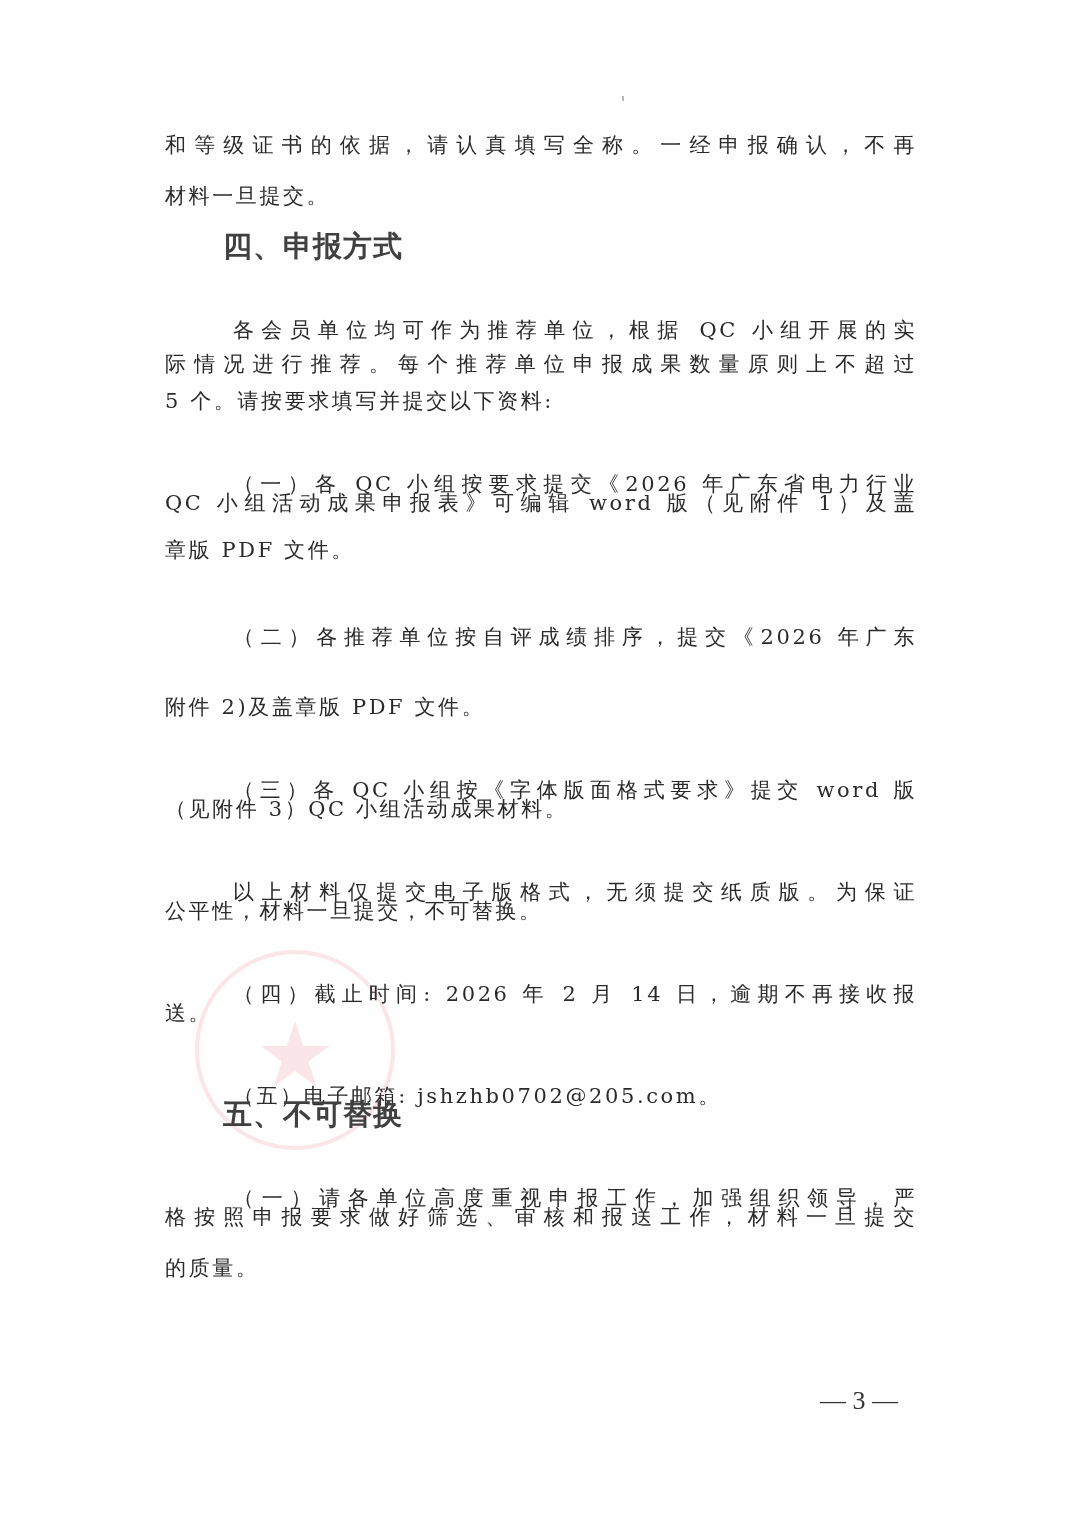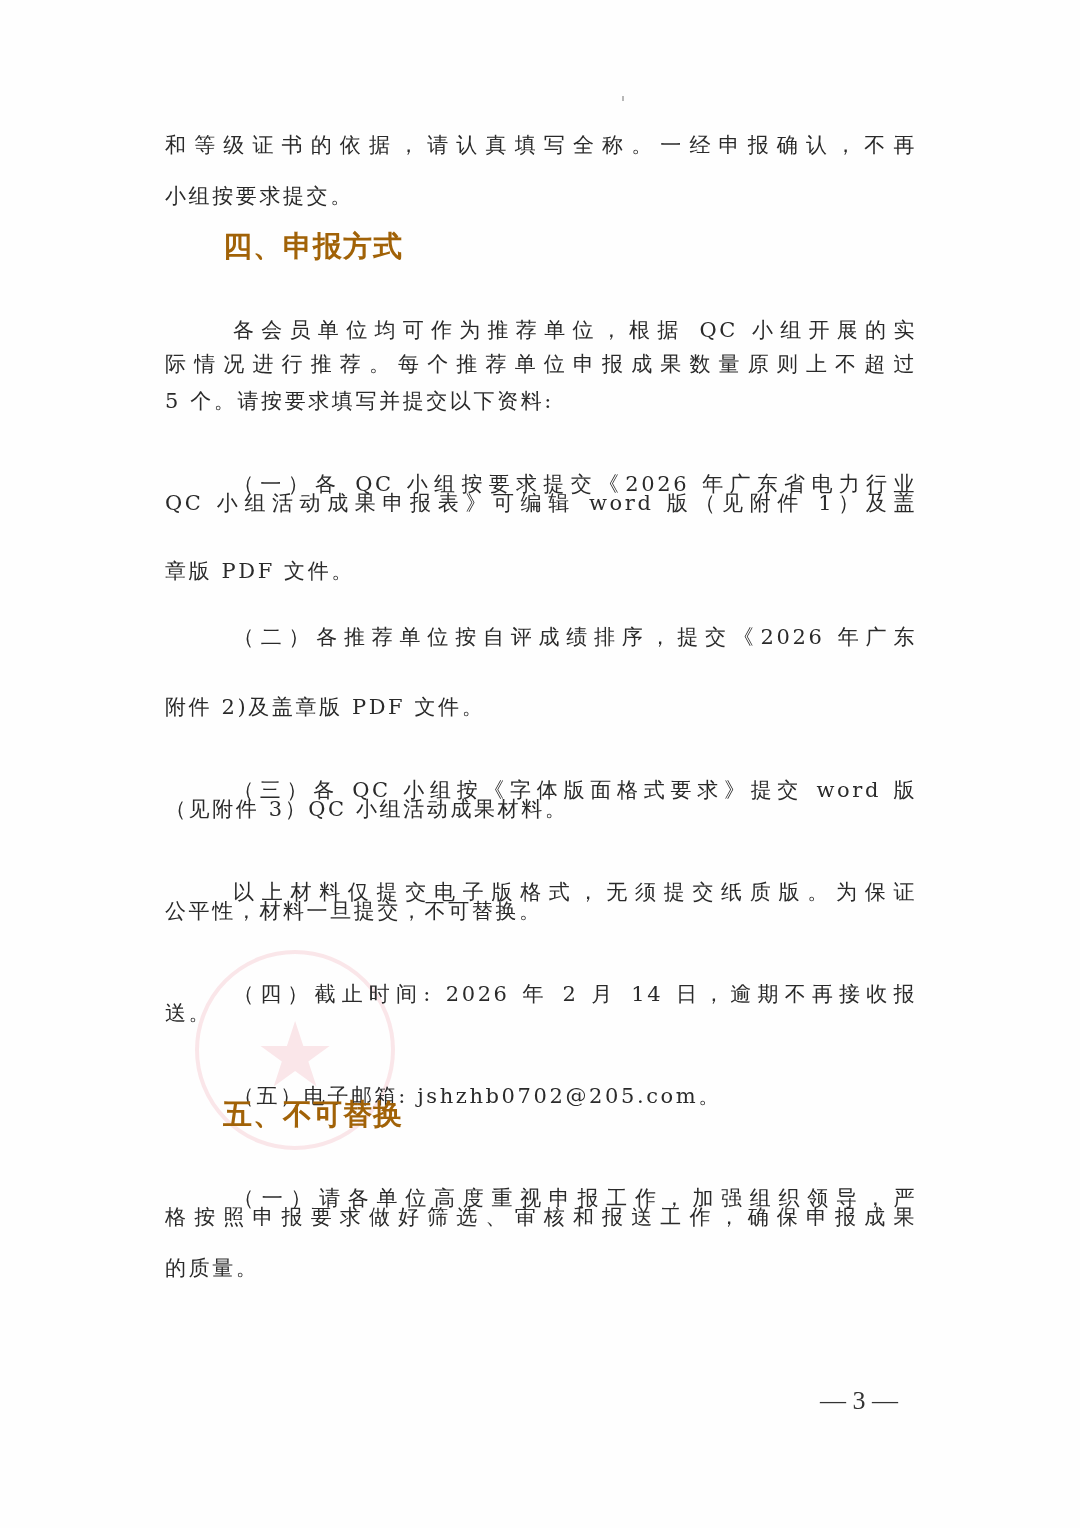--- a/index.html
+++ b/index.html
@@ -32,21 +32,21 @@
     text-align: justify;
     text-align-last: justify;
   }
   .line.last { text-align-last: left; }
   .line.indent { left: 233px; width: 684px; margin-top: 32px; }
   .heading {
     position: absolute; left: 223px;
     font-family: "DejaVu Sans", sans-serif;
     font-weight: bold;
     font-size: 29px;
-    color: #a16207;
+    color: #404040;
     letter-spacing: 1px;
     line-height: 40px;
     white-space: nowrap;
   }
   .page-number {
     position: absolute; left: 820px; top: 1386px;
     font-family: "Liberation Serif", serif; font-size: 26px; color: #333;
     white-space: nowrap;
   }
   .speck { position: absolute; left: 622px; top: 96px; width: 2px; height: 5px; background: #888; opacity: 0.6; }
@@ -56,48 +56,48 @@
 
 <div class="page">
 
   <div class="speck"></div>
 
   <div class="seal">
     <span class="star">★</span>
   </div>
 
   <div class="line" style="top:125px">和等级证书的依据，请认真填写全称。一经申报确认，不再</div>
-  <div class="line last" style="top:176px">小组按要求提交。</div>
+  <div class="line last" style="top:176px">材料一旦提交。</div>
 
   <div class="heading" style="top:226px">四、申报方式</div>
 
   <div class="line indent" style="top:278px">各会员单位均可作为推荐单位，根据 QC 小组开展的实</div>
   <div class="line" style="top:344px">际情况进行推荐。每个推荐单位申报成果数量原则上不超过</div>
   <div class="line last" style="top:381px">5 个。请按要求填写并提交以下资料:</div>
 
   <div class="line indent" style="top:432px">（一）各 QC 小组按要求提交《2026 年广东省电力行业</div>
   <div class="line" style="top:483px">QC 小组活动成果申报表》可编辑 word 版（见附件 1）及盖</div>
-  <div class="line last" style="top:551px">章版 PDF 文件。</div>
+  <div class="line last" style="top:530px">章版 PDF 文件。</div>
 
   <div class="line indent" style="top:585px">（二）各推荐单位按自评成绩排序，提交《2026 年广东</div>
   <div class="line last" style="top:687px">附件 2)及盖章版 PDF 文件。</div>
 
   <div class="line indent" style="top:738px">（三）各 QC 小组按《字体版面格式要求》提交 word 版</div>
   <div class="line last" style="top:789px">（见附件 3）QC 小组活动成果材料。</div>
 
   <div class="line indent" style="top:840px">以上材料仅提交电子版格式，无须提交纸质版。为保证</div>
   <div class="line last" style="top:891px">公平性，材料一旦提交，不可替换。</div>
 
   <div class="line indent" style="top:942px">（四）截止时间: 2026 年 2 月 14 日，逾期不再接收报</div>
   <div class="line last" style="top:993px">送。</div>
 
   <div class="line indent last" style="top:1044px">（五）电子邮箱: jshzhb0702@205.com。</div>
 
   <div class="heading" style="top:1094px">五、不可替换</div>
 
   <div class="line indent" style="top:1146px">（一）请各单位高度重视申报工作，加强组织领导，严</div>
-  <div class="line" style="top:1197px">格按照申报要求做好筛选、审核和报送工作，确保申报成果</div>
+  <div class="line" style="top:1197px">格按照申报要求做好筛选、审核和报送工作，材料一旦提交</div>
   <div class="line last" style="top:1248px">的质量。</div>
 
 
   <div class="page-number">— 3 —</div>
 
 </div>
 
 </body></html>

